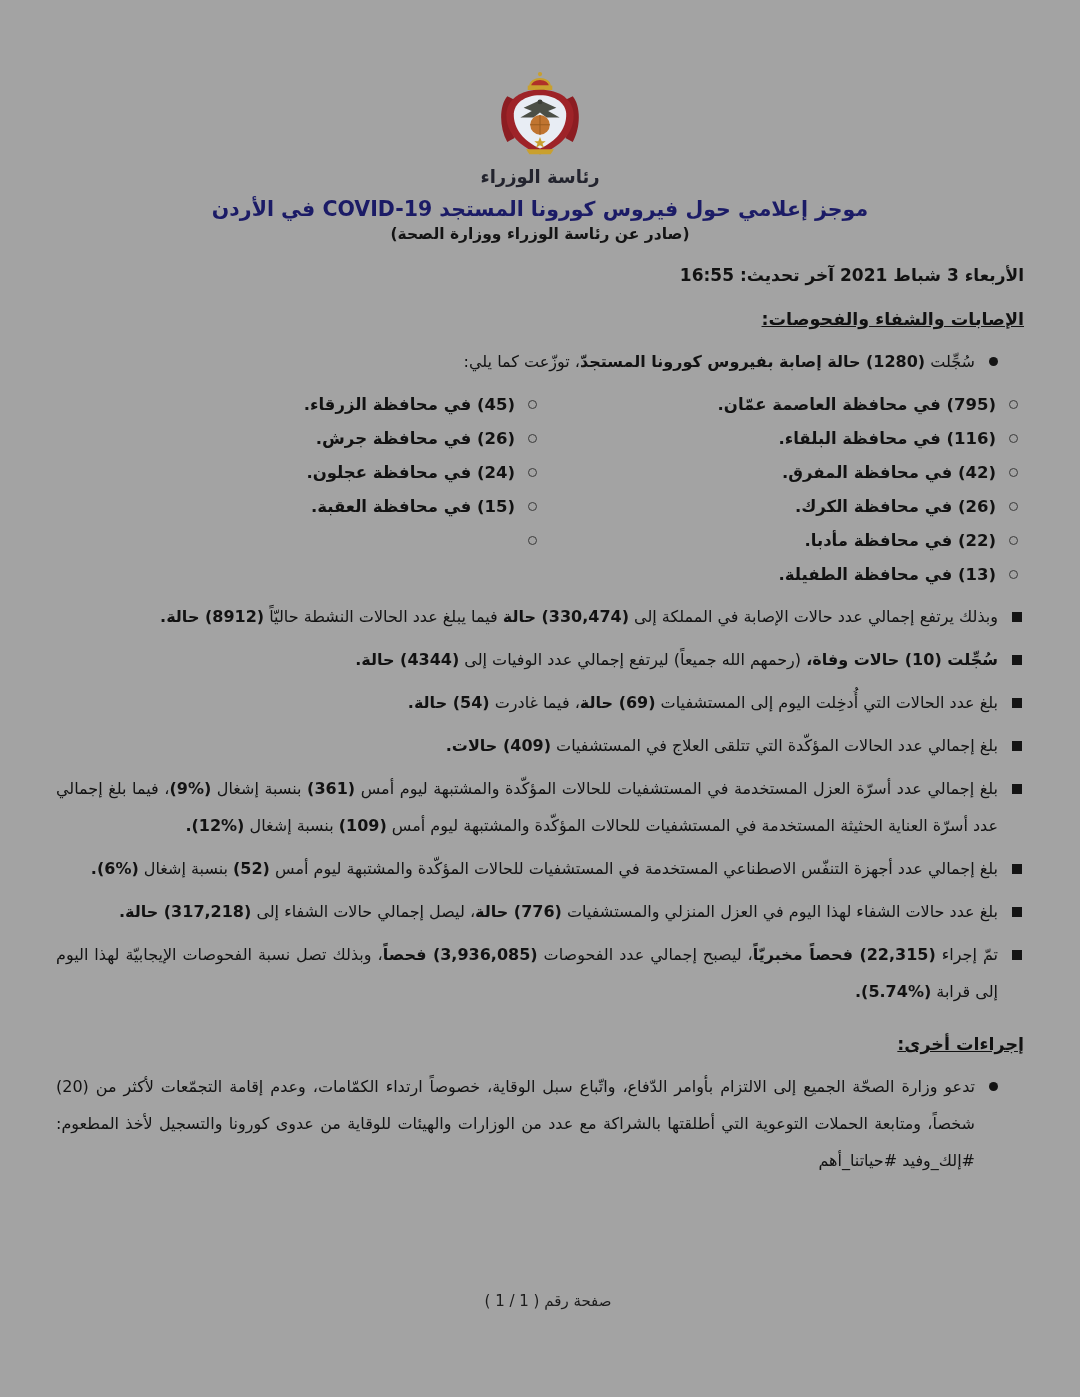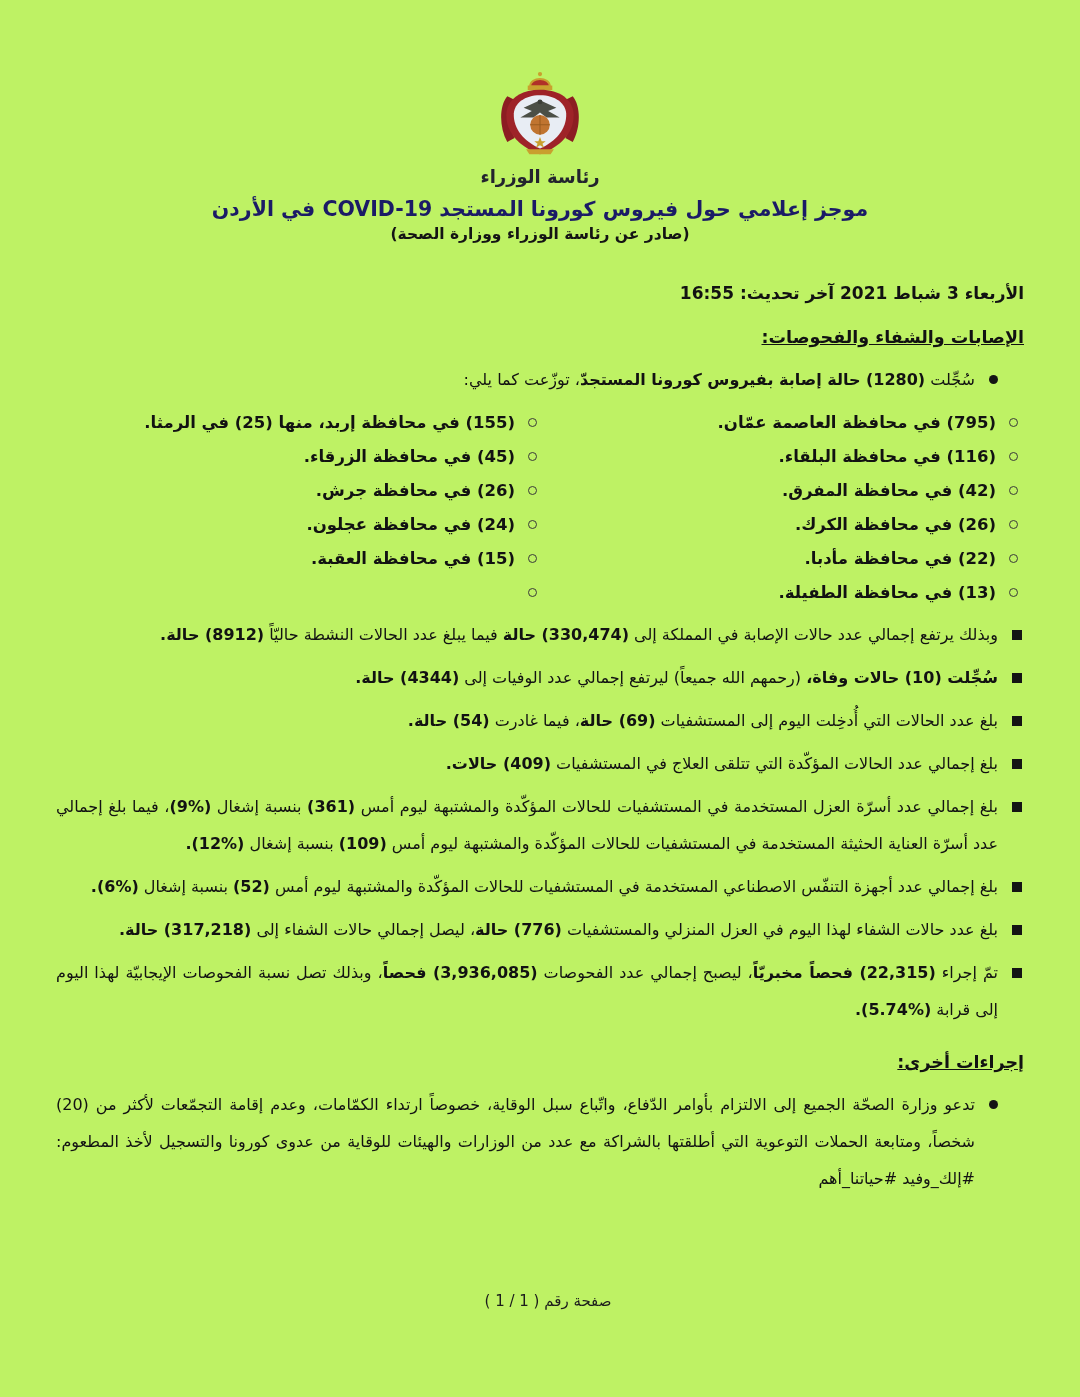--- a/index.html
+++ b/index.html
@@ -2,21 +2,21 @@
 <html lang="ar" dir="rtl"><head>
 <meta charset="utf-8">
 <style>
   * { margin:0; padding:0; box-sizing:border-box; }
   html,body { background:#ffffff; }
   body { font-family:"DejaVu Sans", sans-serif; }
   .page {
     position:relative;
     width:1080px; height:1397px;
     margin:0 auto;
-    background:#bef264;
+    background:#a3a3a3;
     direction:rtl;
     color:#121212;
     padding:70px 56px 0 56px;
     overflow:hidden;
   }
   .logo-wrap { text-align:center; }
   .logo-wrap svg { display:inline-block; }
   .logo-caption {
     font-weight:bold; font-size:18px; color:#23242e;
     margin-top:2px; letter-spacing:1px;
@@ -24,21 +24,21 @@
   .doc-title {
     text-align:center; font-size:20.5px; font-weight:bold;
     color:#1b1b66; margin-top:10px;
   }
   .doc-subtitle {
     text-align:center; font-size:15.5px; font-weight:bold;
     color:#141414; margin-top:4px;
   }
   .date-line {
     text-align:right; font-size:17px; font-weight:bold;
-    margin-top:40px;
+    margin-top:22px;
   }
   .section-heading {
     font-size:17.5px; font-weight:bold; text-decoration:underline;
     margin-top:24px;
     text-align:right;
   }
   .bullet-row {
     display:flex; align-items:flex-start; gap:14px;
     padding-right:26px; margin-top:14px;
   }
@@ -142,24 +142,20 @@
           <span>(22) في محافظة مأدبا.</span>
         </div>
       <div class="gov-item">
           <span class="circle-bullet"></span>
           <span>(13) في محافظة الطفيلة.</span>
         </div>
     </div>
     <div class="gov-col">
       <div class="gov-item">
           <span class="circle-bullet"></span>
-          <span>(155) في محافظة إربد، منها (25) في الرمثا.</span>
-        </div>
-      <div class="gov-item">
-          <span class="circle-bullet"></span>
           <span>(45) في محافظة الزرقاء.</span>
         </div>
       <div class="gov-item">
           <span class="circle-bullet"></span>
           <span>(26) في محافظة جرش.</span>
         </div>
       <div class="gov-item">
           <span class="circle-bullet"></span>
           <span>(24) في محافظة عجلون.</span>
         </div>

